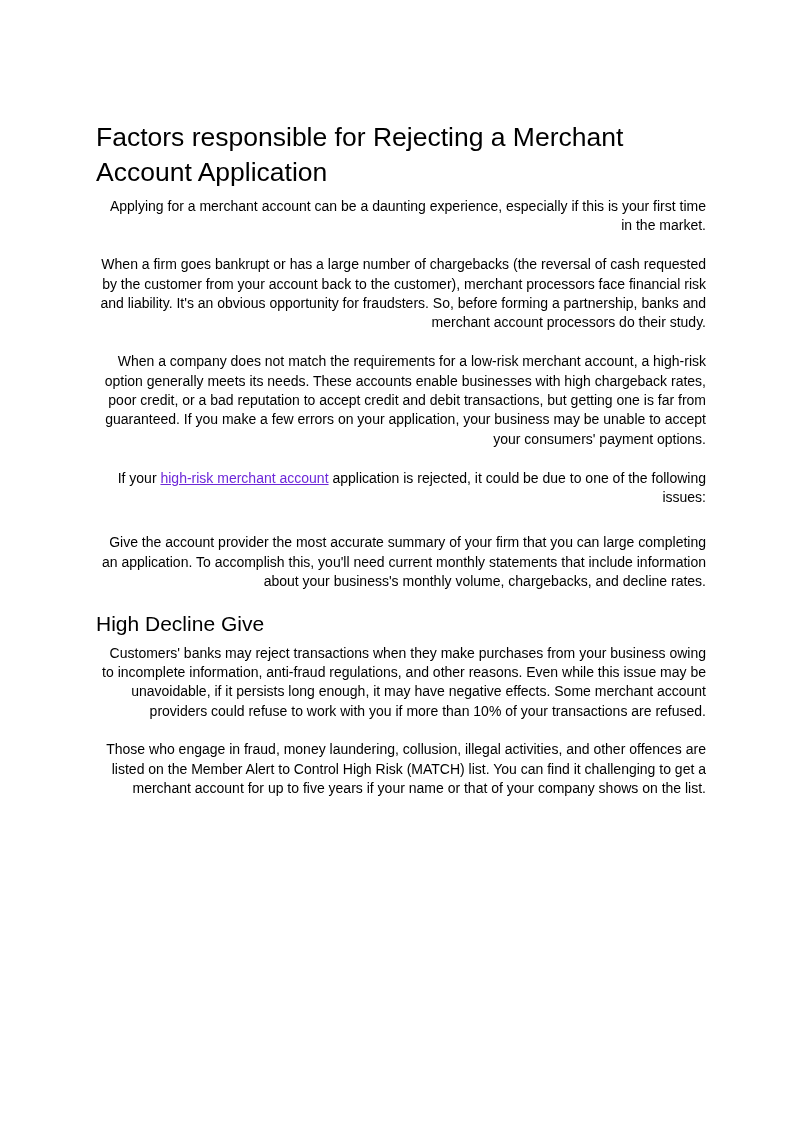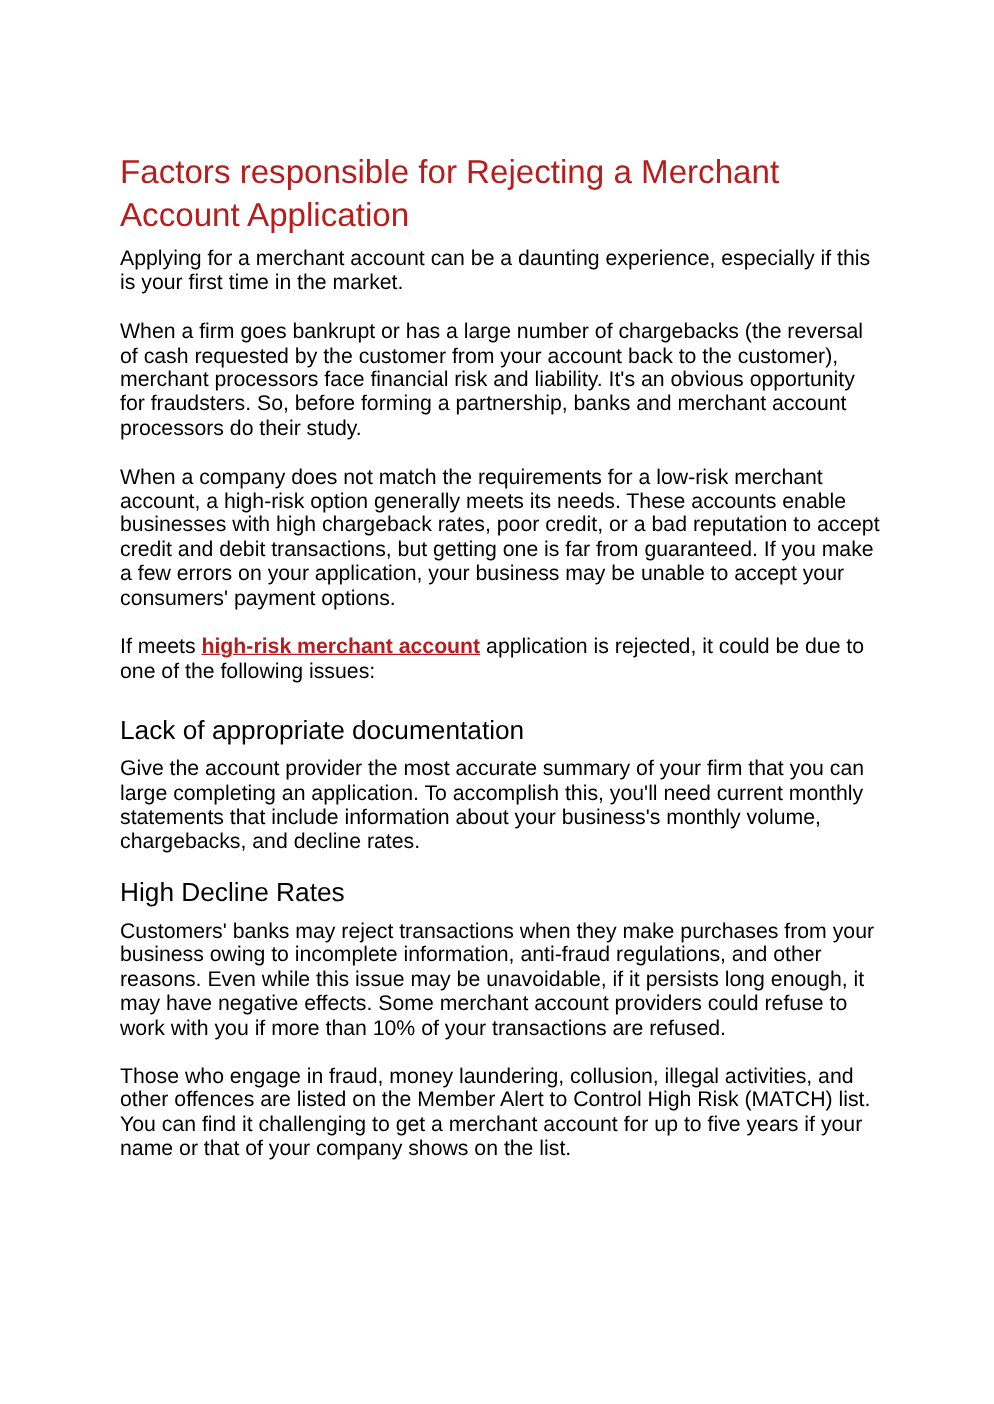--- a/index.html
+++ b/index.html
@@ -4,54 +4,53 @@
   <style>
     html, body { margin: 0; padding: 0; background: #ffffff; }
     body { width: 795px; height: 1123px; overflow: hidden; position: relative; }
     .page {
       position: absolute; left: 96px; top: 120px; width: 610px;
       font-family: "Liberation Sans", sans-serif; color: #000000;
     }
     h1 {
       font-family: "Liberation Sans", sans-serif;
       font-weight: normal; font-size: 26.5px; line-height: 35px;
-      margin: 0 0 7px 0; color: #b91c1c;
+      margin: 0 0 7px 0; color: #000000;
     }
     h2 {
       font-family: "Liberation Sans", sans-serif;
       font-weight: normal; font-size: 21px; line-height: 26px;
       margin: 0 0 7px 0; color: #000;
     }
     p {
-      font-size: 17px; line-height: 19.4px; margin: 0;
+      font-size: 14px; line-height: 19.4px; margin: 0; text-align: right;
     }
     .gap { height: 19.4px; }
     .h2gap { height: 19px; }
     a.link {
-      color: #b91c1c; font-weight: bold; text-decoration: underline;
+      color: #6d28d9; font-weight: normal; text-decoration: underline;
     }
   </style>
 </head>
 <body>
 
 <div class="page">
   <h1>Factors responsible for Rejecting a Merchant Account Application</h1>
 
   <p>Applying for a merchant account can be a daunting experience, especially if this is your first time in the market.</p>
   <div class="gap"></div>
   <p>When a firm goes bankrupt or has a large number of chargebacks (the reversal of cash requested by the customer from your account back to the customer), merchant processors face financial risk and liability. It's an obvious opportunity for fraudsters. So, before forming a partnership, banks and merchant account processors do their study.</p>
   <div class="gap"></div>
   <p>When a company does not match the requirements for a low-risk merchant account, a high-risk option generally meets its needs. These accounts enable businesses with high chargeback rates, poor credit, or a bad reputation to accept credit and debit transactions, but getting one is far from guaranteed. If you make a few errors on your application, your business may be unable to accept your consumers' payment options.</p>
   <div class="gap"></div>
-  <p><span>If meets </span><a class="link" href="#">high-risk merchant account</a><span> application is rejected, it could be due to one of the following issues:</span></p>
+  <p><span>If your </span><a class="link" href="#">high-risk merchant account</a><span> application is rejected, it could be due to one of the following issues:</span></p>
 
   <div class="h2gap" style="height:26px"></div>
-  <h2>Lack of appropriate documentation</h2>
   <p>Give the account provider the most accurate summary of your firm that you can large completing an application. To accomplish this, you'll need current monthly statements that include information about your business's monthly volume, chargebacks, and decline rates.</p>
 
   <div class="h2gap"></div>
-  <h2>High Decline Rates</h2>
+  <h2>High Decline Give</h2>
   <p>Customers' banks may reject transactions when they make purchases from your business owing to incomplete information, anti-fraud regulations, and other reasons. Even while this issue may be unavoidable, if it persists long enough, it may have negative effects. Some merchant account providers could refuse to work with you if more than 10% of your transactions are refused.</p>
 
   <div class="h2gap"></div>
   <p>Those who engage in fraud, money laundering, collusion, illegal activities, and other offences are listed on the Member Alert to Control High Risk (MATCH) list. You can find it challenging to get a merchant account for up to five years if your name or that of your company shows on the list.</p>
   <div class="gap"></div>
 </div>
 
 </body></html>

